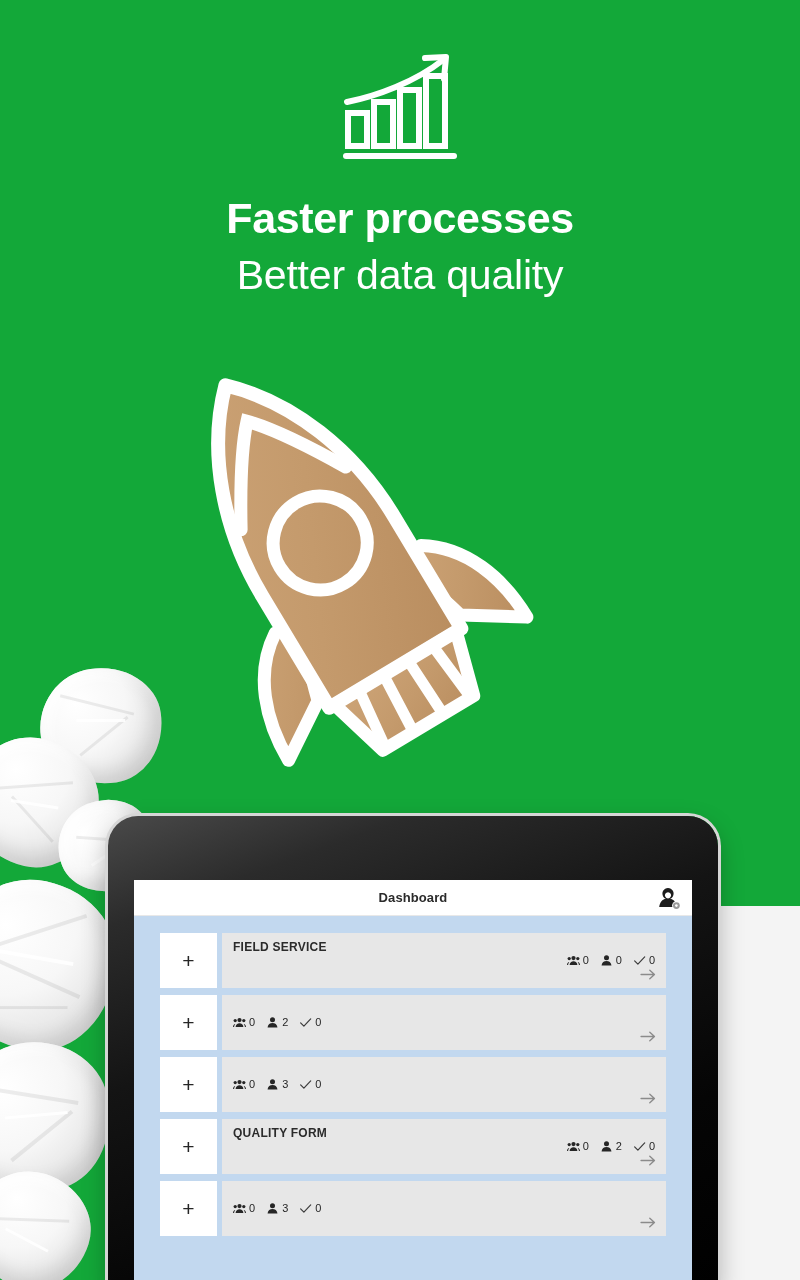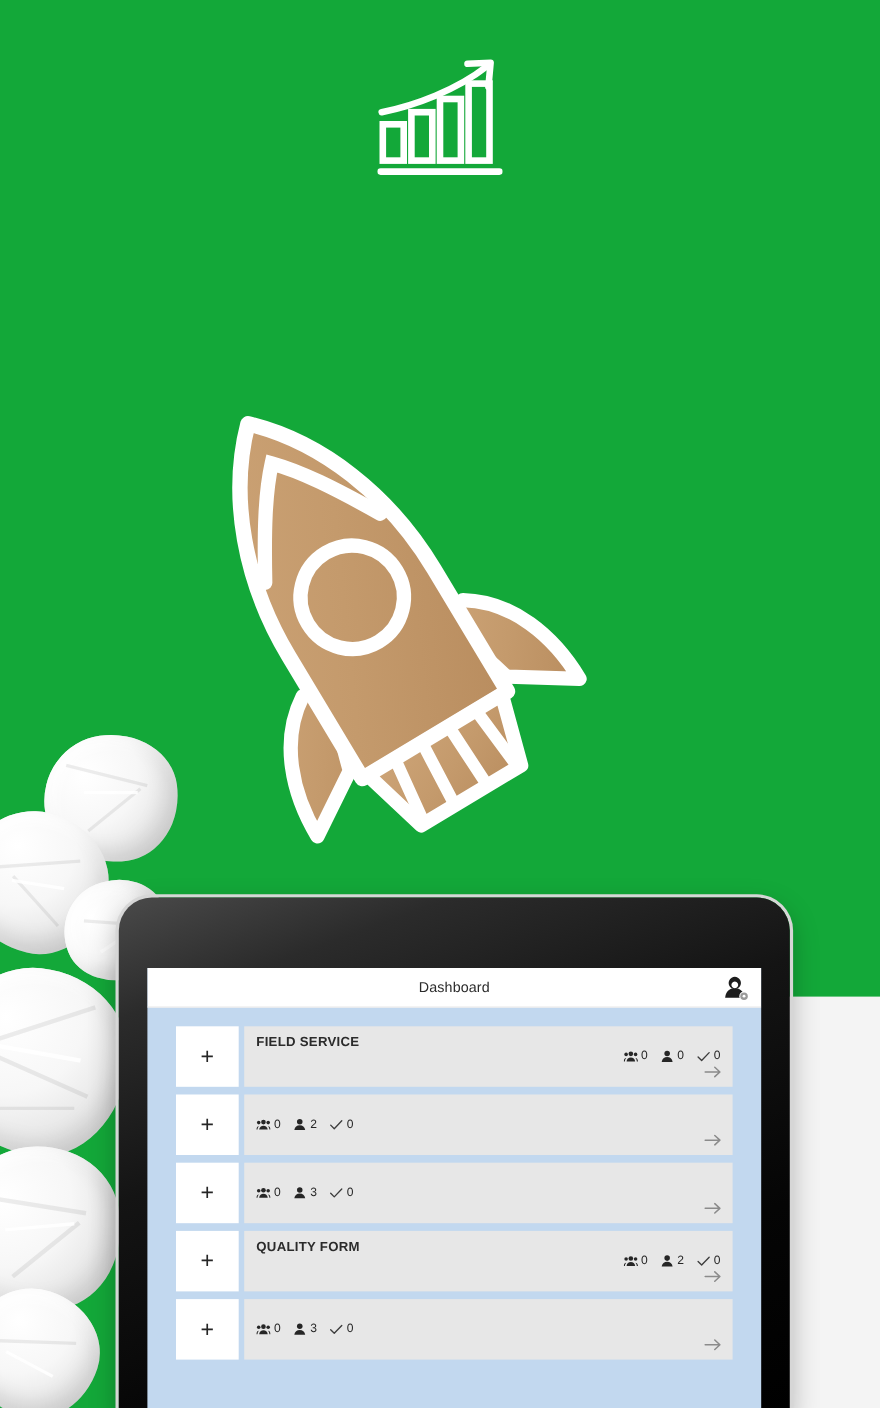--- a/index.html
+++ b/index.html
@@ -117,21 +117,21 @@
     position: relative;
     height: 36px;
     background: #ffffff;
     display: flex;
     align-items: center;
     justify-content: center;
     border-bottom: 1px solid #e8e8e8;
   }
   .app-title {
     font-size: 13px;
-    font-weight: 400;
+    font-weight: 700;
     color: #2b2b2b;
     letter-spacing: 0.1px;
   }
   .avatar-btn {
     position: absolute;
     right: 10px; top: 5px;
     width: 26px; height: 26px;
   }
 
   
@@ -219,20 +219,24 @@
       <rect x="83" y="26" width="19" height="70"></rect>
     </g>
 
     <path d="M4 52 C 34 46, 72 32, 100 10" fill="none" stroke="#ffffff" stroke-width="6" stroke-linecap="round"></path>
 
     <path d="M82 8 L103 7 L101 29" fill="none" stroke="#ffffff" stroke-width="6" stroke-linecap="round" stroke-linejoin="round"></path>
 
     <line x1="3" y1="106" x2="111" y2="106" stroke="#ffffff" stroke-width="6" stroke-linecap="round"></line>
   </svg>
 
+  <div class="headline-wrap">
+    <div class="headline-1">Faster processes</div>
+    <div class="headline-2">Better data quality</div>
+  </div>
 
   <div class="paper-ball" style="left:40px; top:668px; width:122px; height:116px; transform:rotate(-8deg);">
     <div class="crease" style="left:18%; top:30%; width:62%; height:3px; transform:rotate(22deg);"></div>
     <div class="crease" style="left:26%; top:58%; width:50%; height:3px; transform:rotate(-31deg);"></div>
     <div class="crease-hi" style="left:30%; top:44%; width:40%; height:3px; transform:rotate(8deg);"></div>
   </div>
 
   <div class="paper-ball" style="left:-34px; top:738px; width:132px; height:128px; transform:rotate(14deg);">
     <div class="crease" style="left:20%; top:36%; width:58%; height:3px; transform:rotate(-18deg);"></div>
     <div class="crease" style="left:30%; top:62%; width:46%; height:3px; transform:rotate(34deg);"></div>

